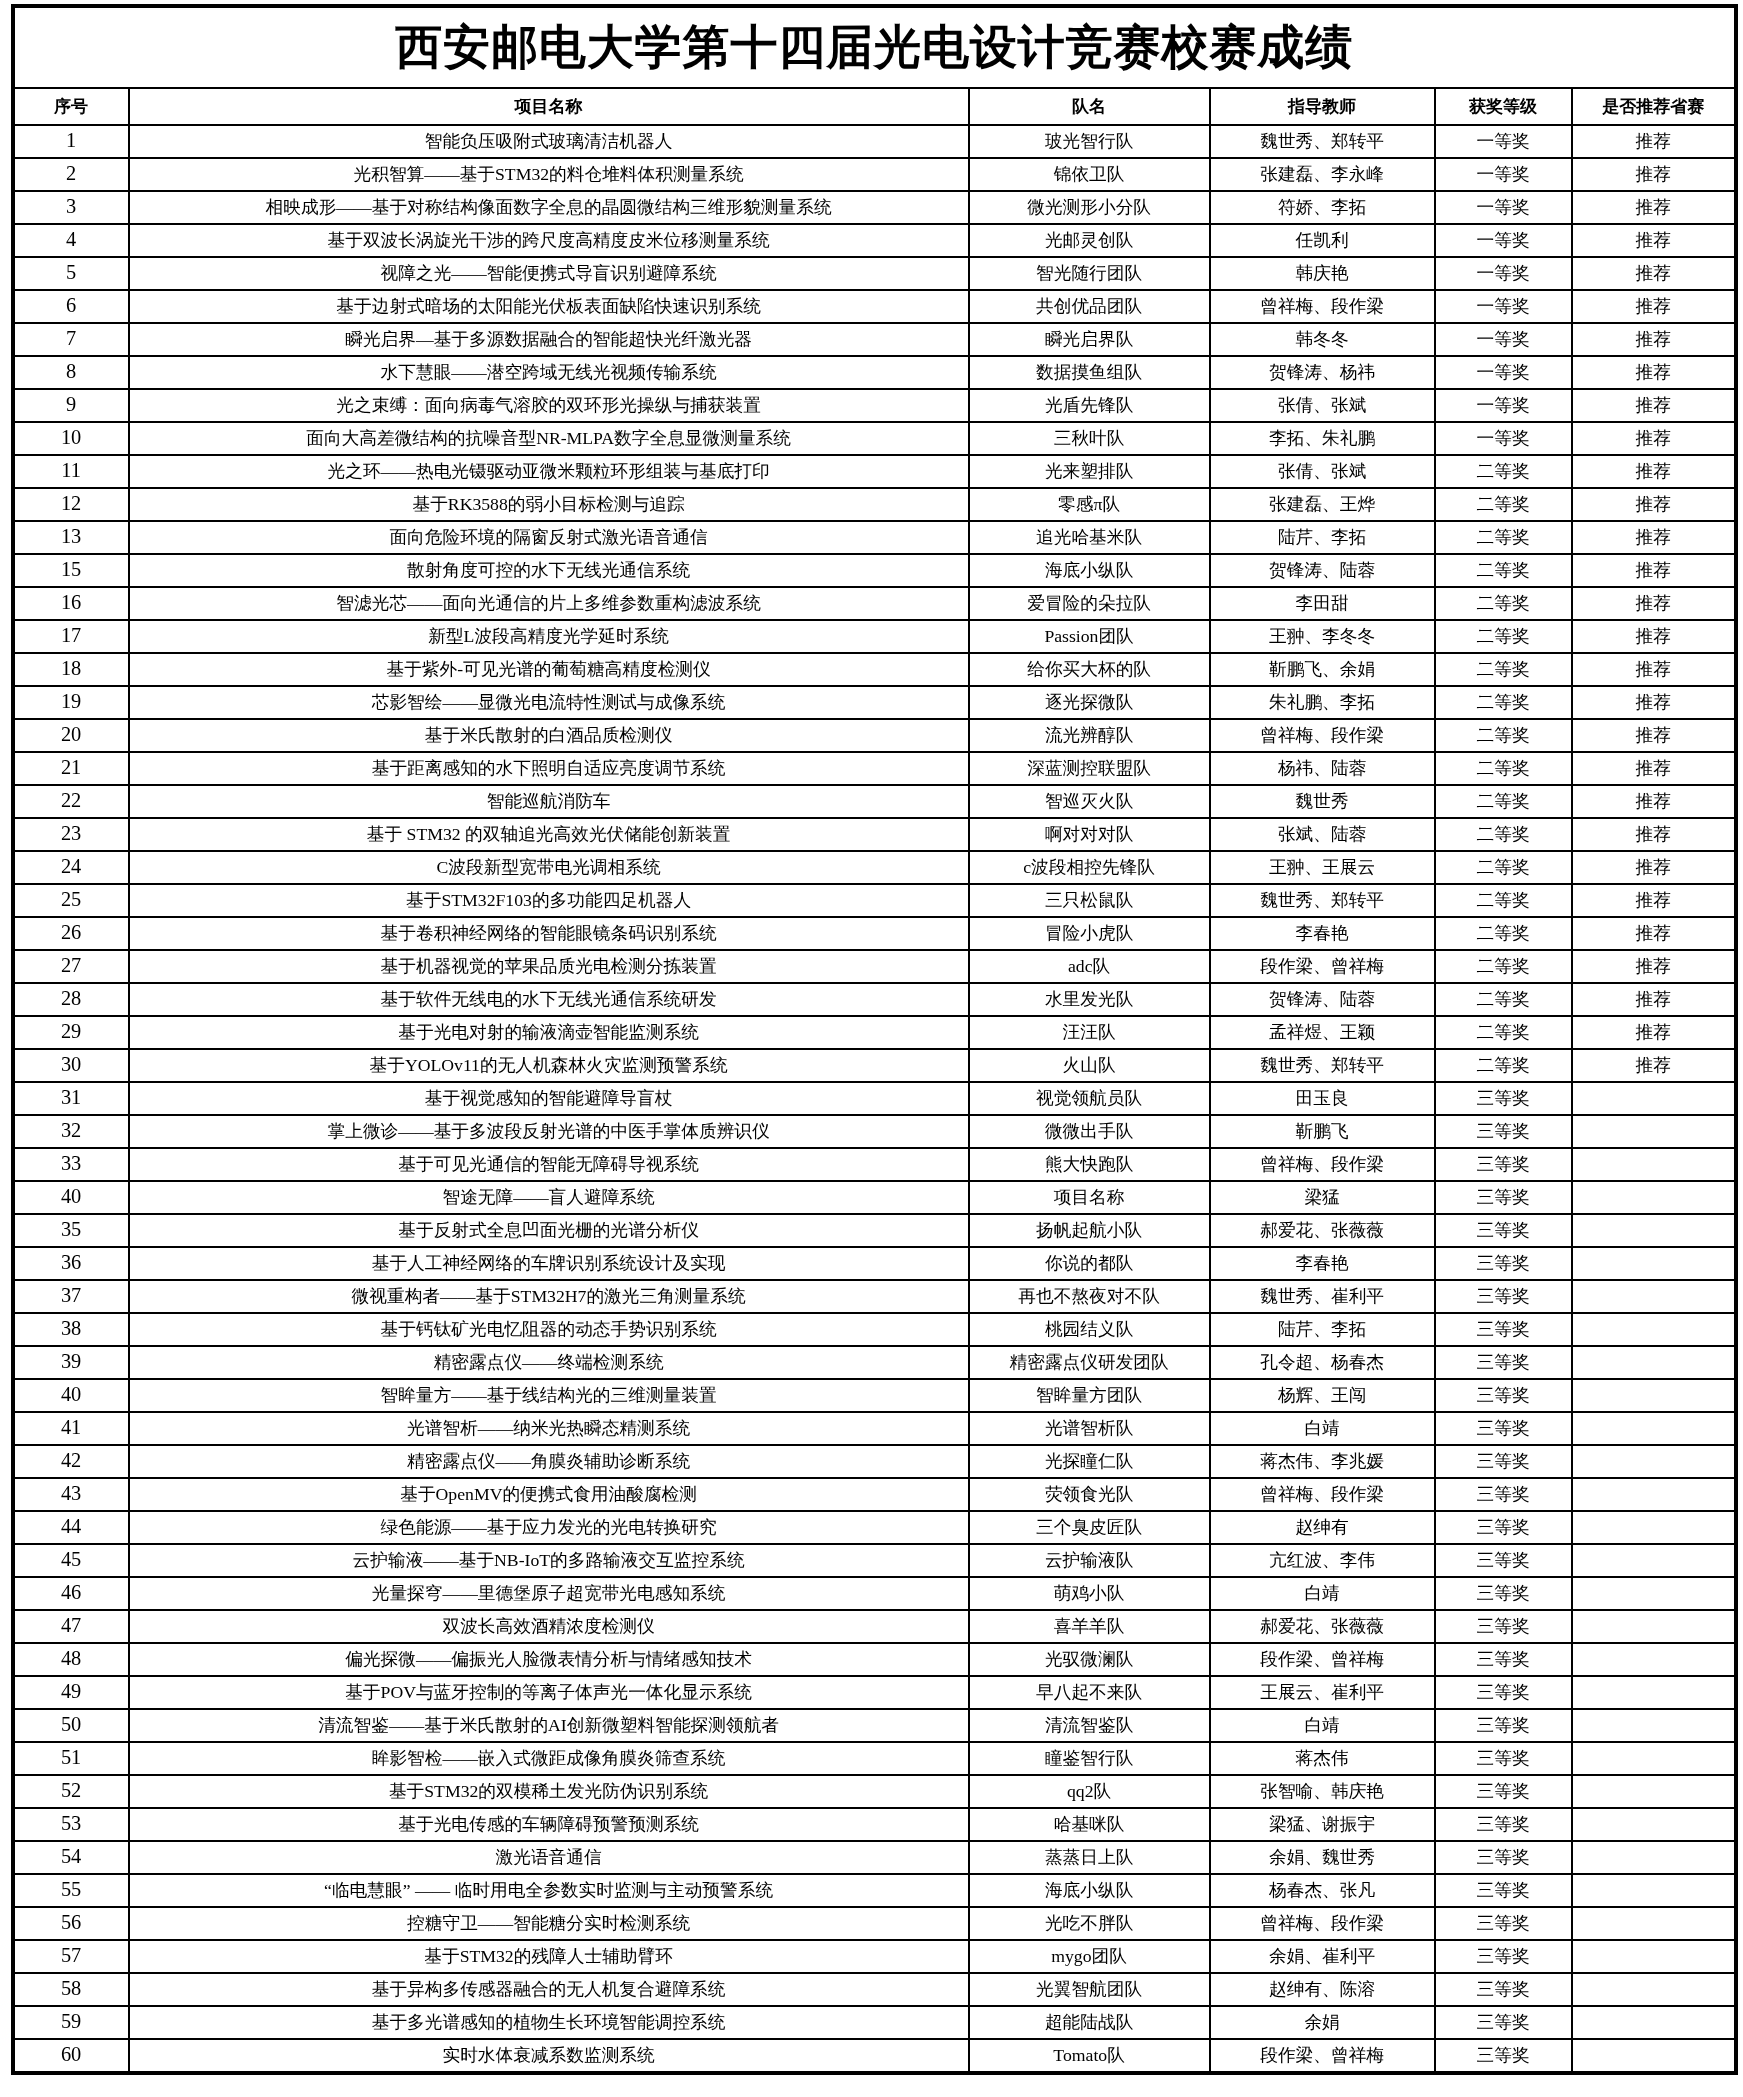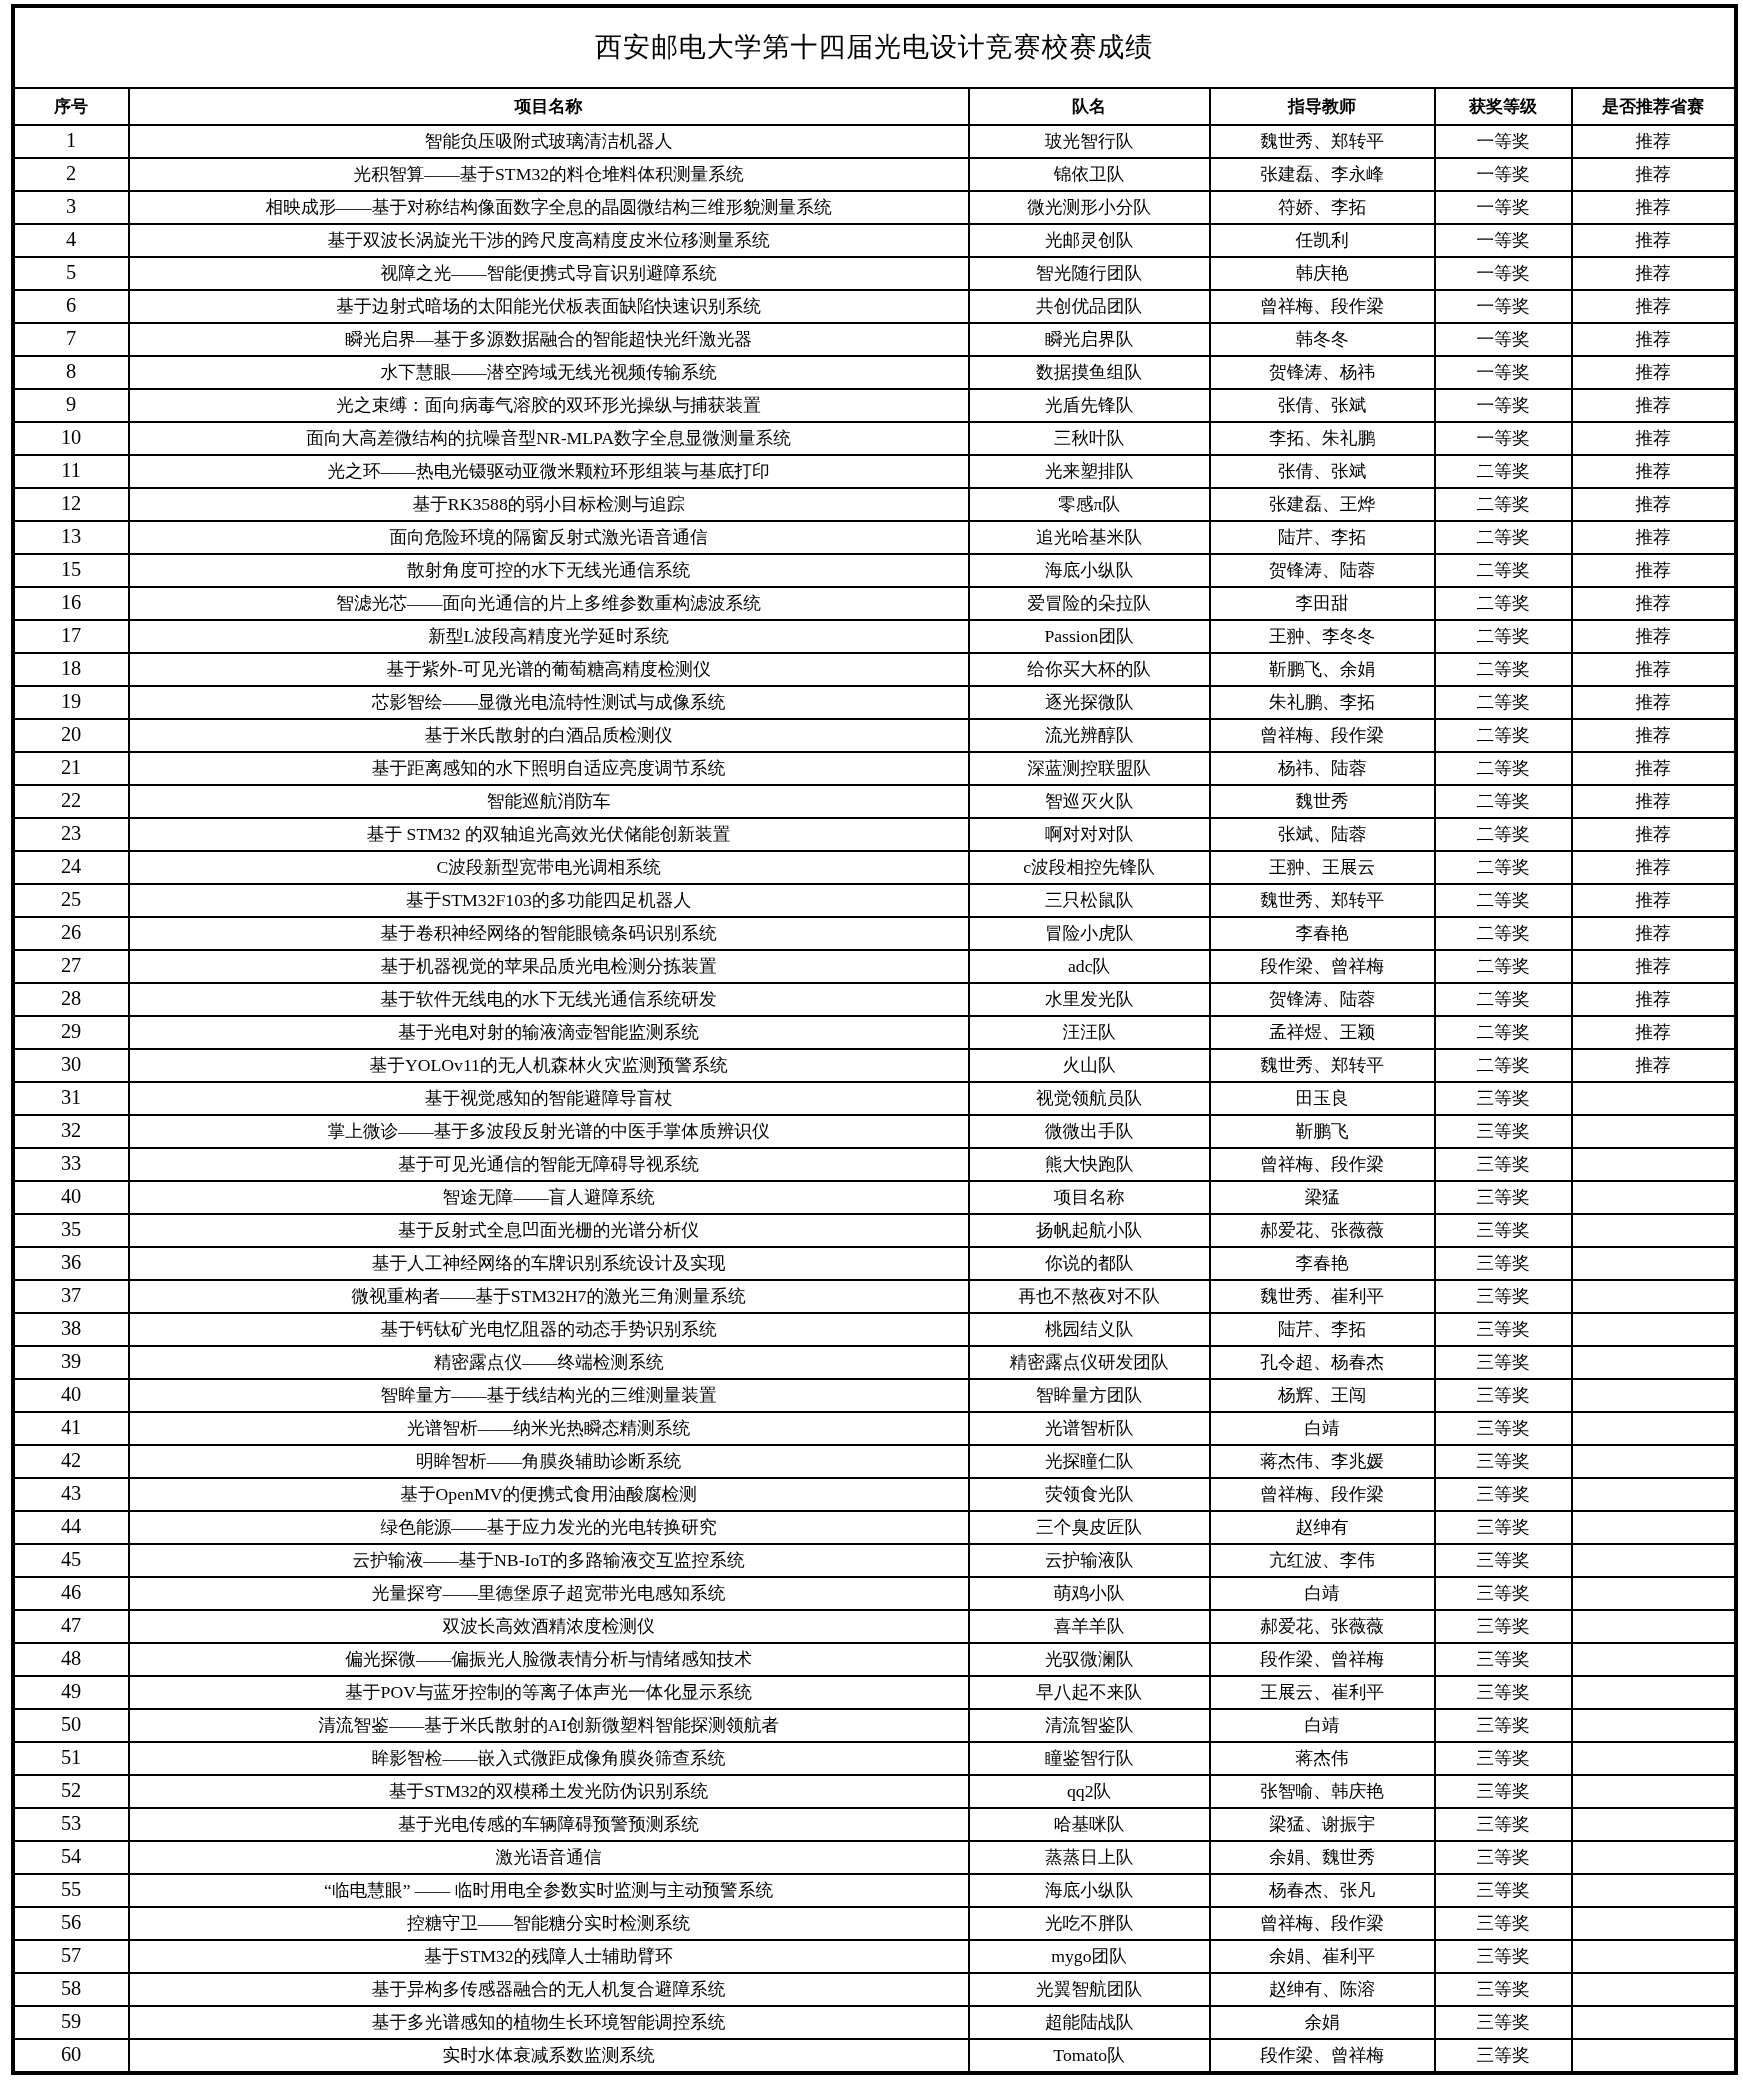--- a/index.html
+++ b/index.html
@@ -31,22 +31,22 @@
 
   td, th {
     border: 2.2px solid #000;
     text-align: center;
     vertical-align: middle;
     padding: 0 2.7px;
     overflow: hidden;
   }
   tr.title-row td {
     height: 79px;
-    font-size: 27px;
-    font-weight: normal;
+    font-size: 47px;
+    font-weight: bold;
     letter-spacing: 0.9px;
     border-bottom: 2.7px solid #000;
   }
   tr.header-row th {
     height: 35px;
     font-size: 17px;
     font-weight: bold;
   }
   tr.data-row td {
     height: 31px;
@@ -400,21 +400,21 @@
         <tr class="data-row">
     <td class="no-cell">41</td>
     <td>光谱智析——纳米光热瞬态精测系统</td>
     <td>光谱智析队</td>
     <td>白靖</td>
     <td>三等奖</td>
     <td></td>
   </tr>
         <tr class="data-row">
     <td class="no-cell">42</td>
-    <td>明眸智析——角膜炎辅助诊断系统</td>
+    <td>精密露点仪——角膜炎辅助诊断系统</td>
     <td>光探瞳仁队</td>
     <td>蒋杰伟、李兆媛</td>
     <td>三等奖</td>
     <td></td>
   </tr>
         <tr class="data-row">
     <td class="no-cell">43</td>
     <td>基于OpenMV的便携式食用油酸腐检测</td>
     <td>荧领食光队</td>
     <td>曾祥梅、段作梁</td>

